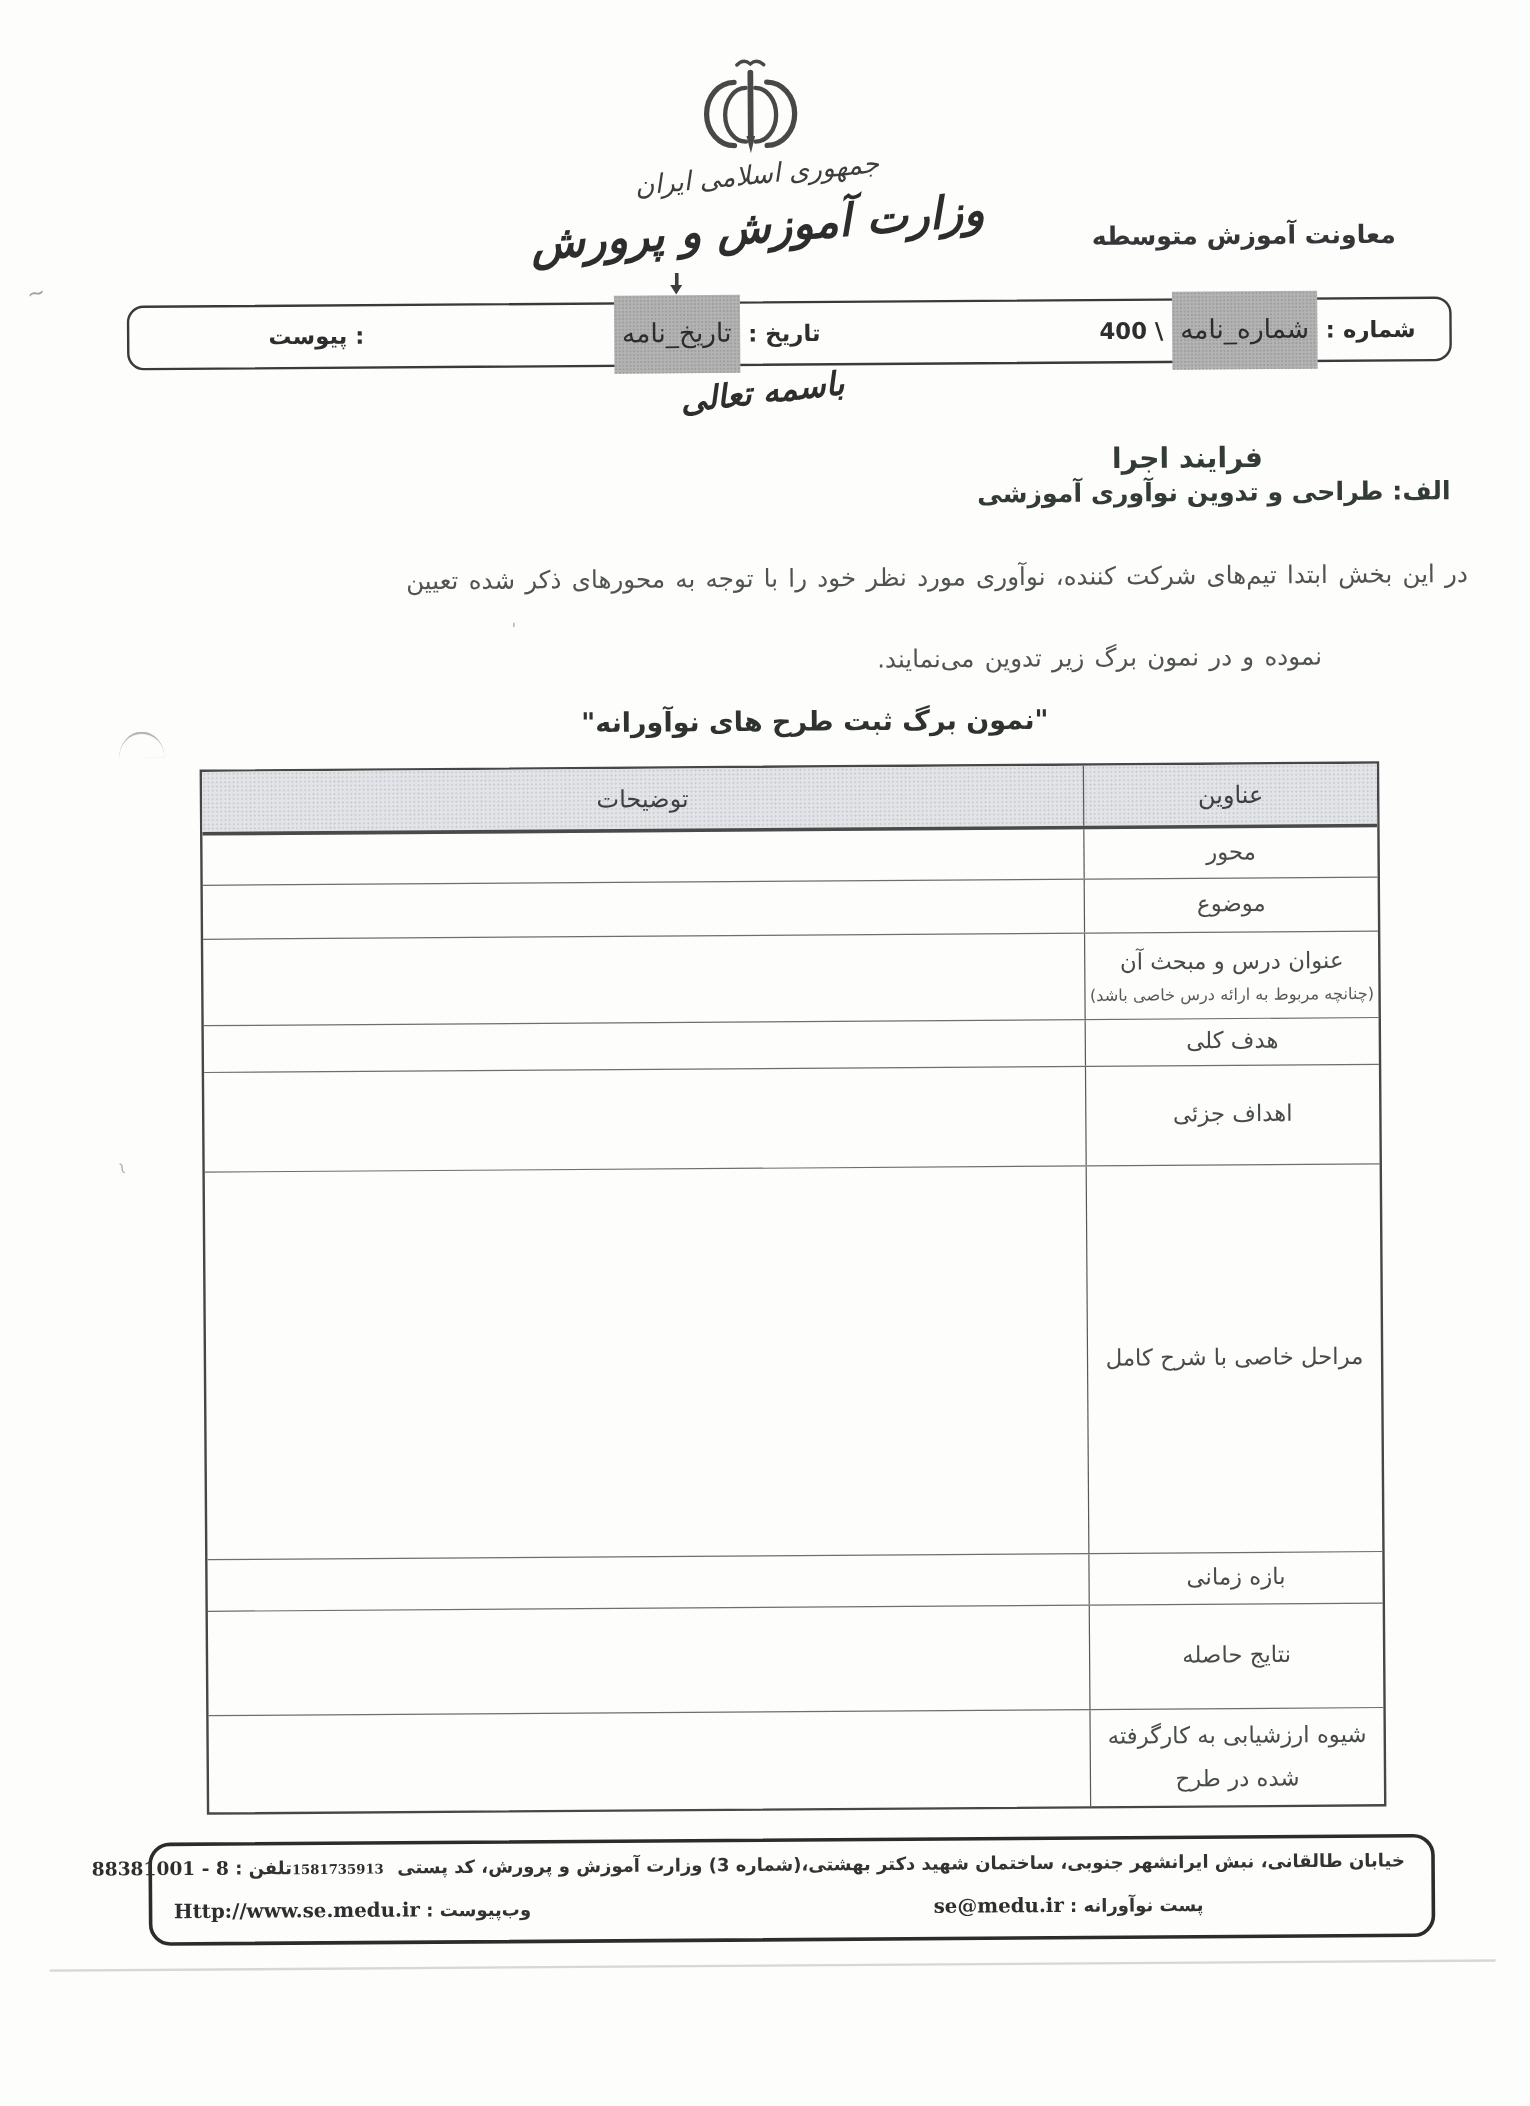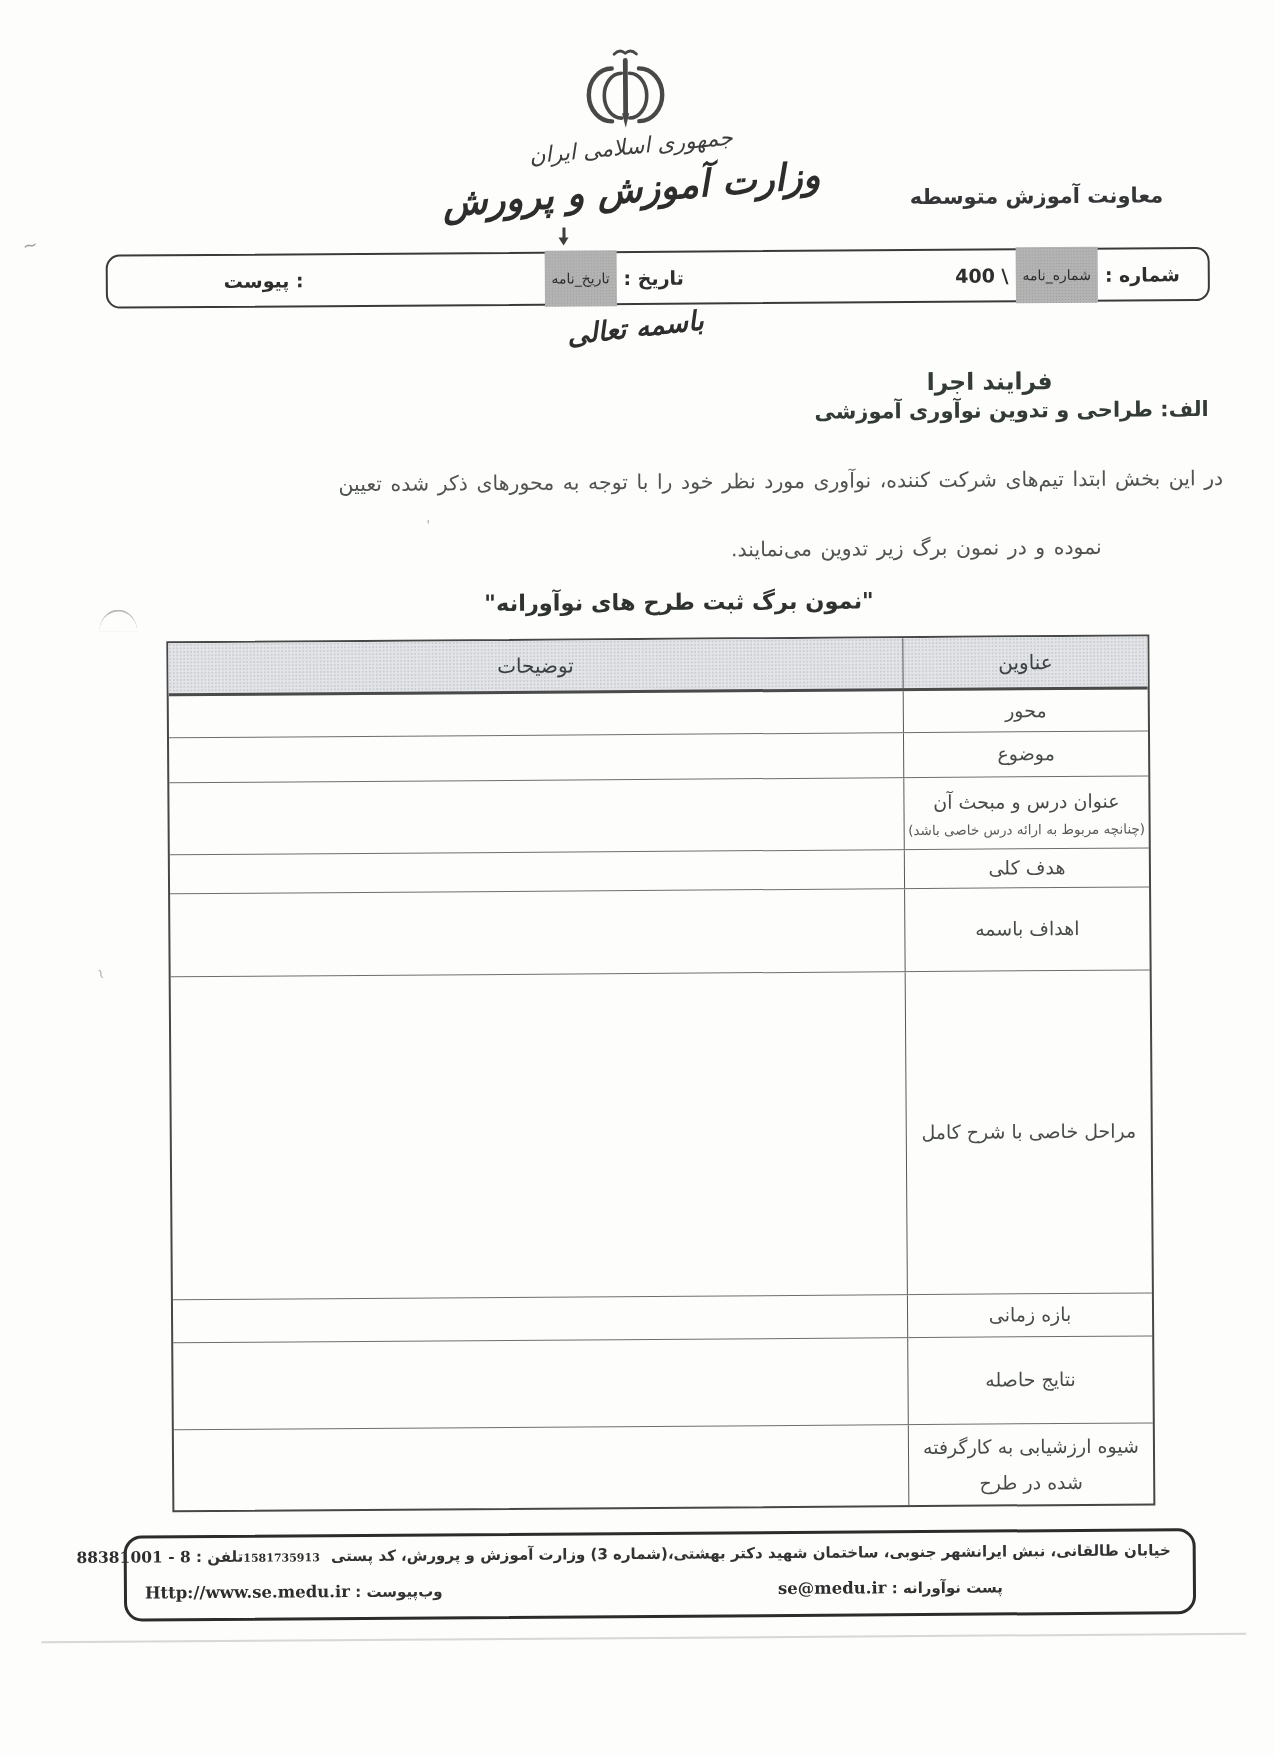--- a/index.html
+++ b/index.html
@@ -18,21 +18,21 @@
   .emblem{left:589px;top:46px;width:82px;height:92px;opacity:.88;}
   .calli{font-style:italic;color:#333;text-align:center;}
   .republic{left:455px;top:134px;width:360px;font-size:22px;transform:rotate(-5deg);color:#3d3d3d;}
   .ministry{left:420px;top:168px;width:430px;font-size:37px;font-weight:bold;transform:rotate(-4deg);color:#2d2d2d;}
   .deputy{right:108px;top:187px;font-size:21px;font-weight:bold;color:#343638;}
 
   
   .refbar{left:109px;top:251px;width:1104px;height:54px;border:2.5px solid #3a3a3a;border-radius:14px;box-sizing:border-box;background:#fdfdfc;}
   .refbar .grp{position:absolute;top:50%;transform:translateY(-50%);display:flex;align-items:center;gap:7px;}
   .refbar .lbl{font-weight:bold;font-size:19px;color:#2e2e2e;white-space:nowrap;}
-  .field{background:#b3b3b3;background-image:radial-gradient(#9d9d9d 0.8px,transparent 0.8px);background-size:3px 3px;color:#2c2c2c;font-size:14px;padding:20px 7px;white-space:nowrap;}
+  .field{background:#b3b3b3;background-image:radial-gradient(#9d9d9d 0.8px,transparent 0.8px);background-size:3px 3px;color:#2c2c2c;font-size:22px;padding:20px 7px;white-space:nowrap;}
   .grp-number{right:28px;direction:rtl;}
   .grp-date{right:524px;direction:rtl;}
   .grp-attach{left:116px;}
   .numcode{font-weight:bold;font-size:19px;color:#2e2e2e;margin-left:26px;}
 
   
   .invocation{left:498px;top:312px;width:280px;font-size:27px;font-weight:bold;font-style:italic;text-align:center;transform:rotate(-6deg);color:#2e2e2e;}
   .h-process{right:220px;top:370px;font-size:23.5px;font-weight:bold;color:#333b36;margin-left:12px;}
   .h-alef{right:64px;top:401px;font-size:21px;font-weight:bold;color:#333b36;}
   .body-line{font-size:20.5px;color:#50544f;word-spacing:2px;}
@@ -153,21 +153,21 @@
       </div>
       <div class="trow r4">
         <div class="cell desc"></div>
         <div class="cell titlecol">
             <span class="rowlabel">هدف کلی</span>
           </div>
       </div>
       <div class="trow r5">
         <div class="cell desc"></div>
         <div class="cell titlecol">
-            <span class="rowlabel">اهداف باسمه</span>
+            <span class="rowlabel">اهداف جزئی</span>
           </div>
       </div>
       <div class="trow r6">
         <div class="cell desc"></div>
         <div class="cell titlecol">
             <span class="rowlabel">مراحل خاصی با شرح کامل</span>
           </div>
       </div>
       <div class="trow r7">
         <div class="cell desc"></div>

